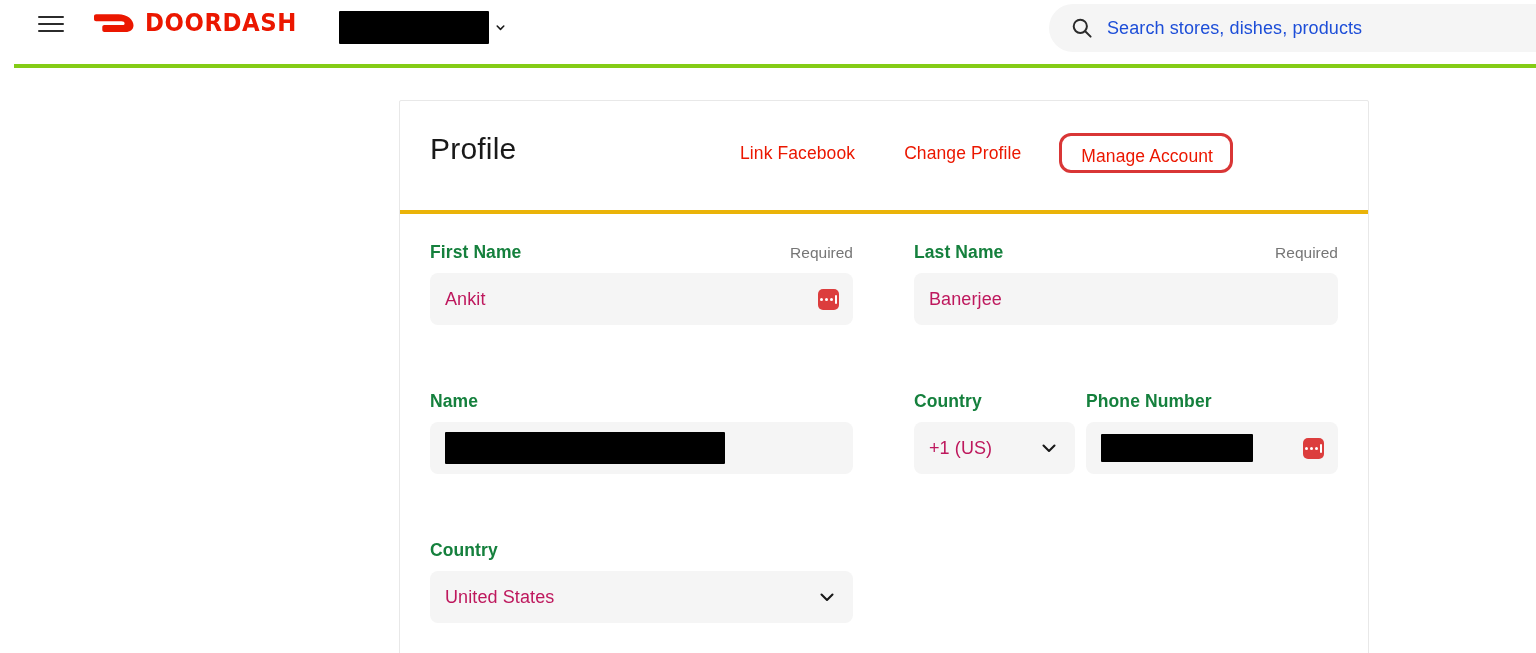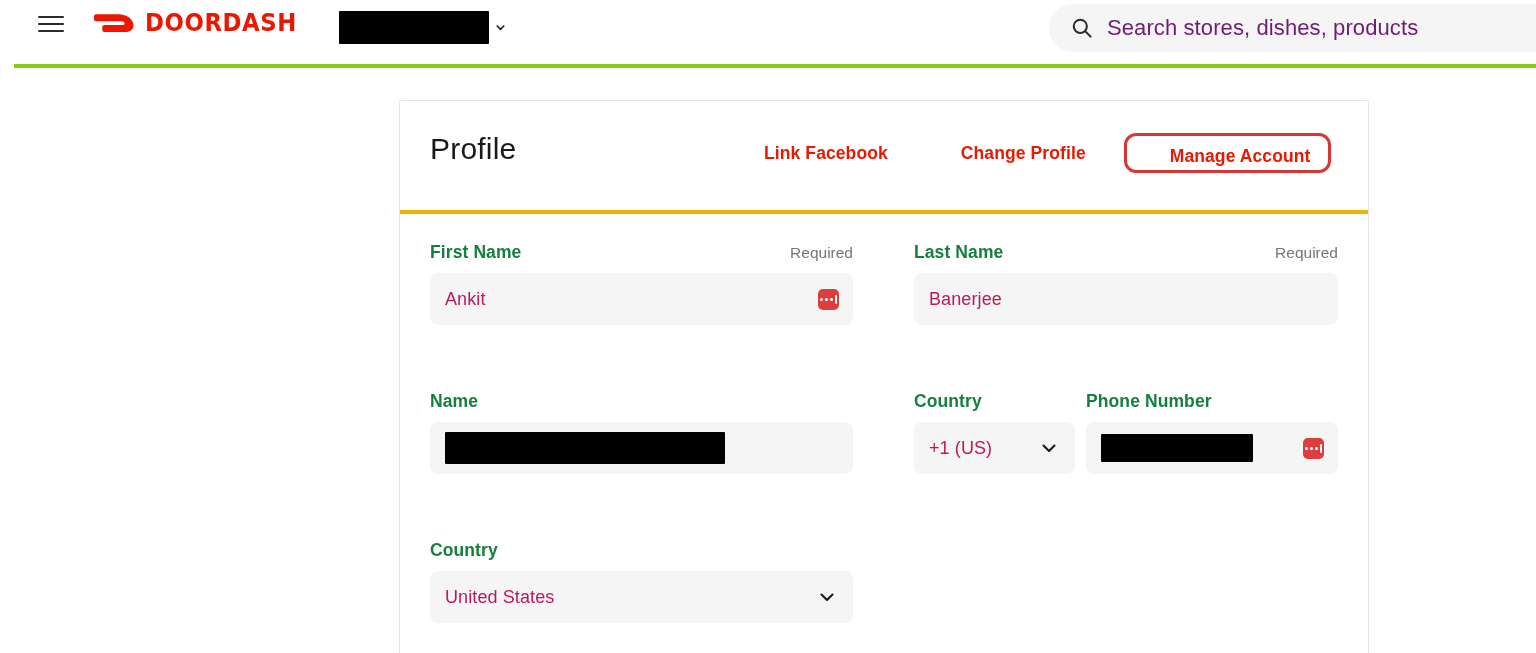--- a/index.html
+++ b/index.html
@@ -108,22 +108,22 @@
     border-radius: 24px;
     display: flex;
     align-items: center;
     padding-left: 22px;
     box-sizing: border-box;
     gap: 14px;
     cursor: text;
   }
   .search-icon { width: 22px; height: 22px; display:block; flex: none; }
   .search-placeholder {
-    font-size: 22px;
-    color: #701a75;
+    font-size: 18px;
+    color: #1d4ed8;
     letter-spacing: 0.1px;
     white-space: nowrap;
   }
 
   
   .page {
     position: relative;
     width: 100%;
     height: 597px;
     background: #ffffff;
@@ -159,27 +159,26 @@
   }
   .header-links {
     position: absolute;
     left: 340px;
     top: 33px;
     display: flex;
     align-items: center;
   }
   .hlink {
     font-size: 17.5px;
-    font-weight: bold;
+    font-weight: normal;
     color: #eb1700;
     letter-spacing: 0.1px;
     white-space: nowrap;
     cursor: pointer;
     text-decoration: none;
-    margin-left: 24px;
   }
   .hlink.facebook { margin-right: 49px; }
   .hlink.password { margin-right: 0; }
   .manage-wrap {
     margin-left: 38px;
     border: 3px solid #d93636;
     padding: 12px 17px 4px 19px;
     border-radius: 12px;
     line-height: 1;
     display: inline-block;

